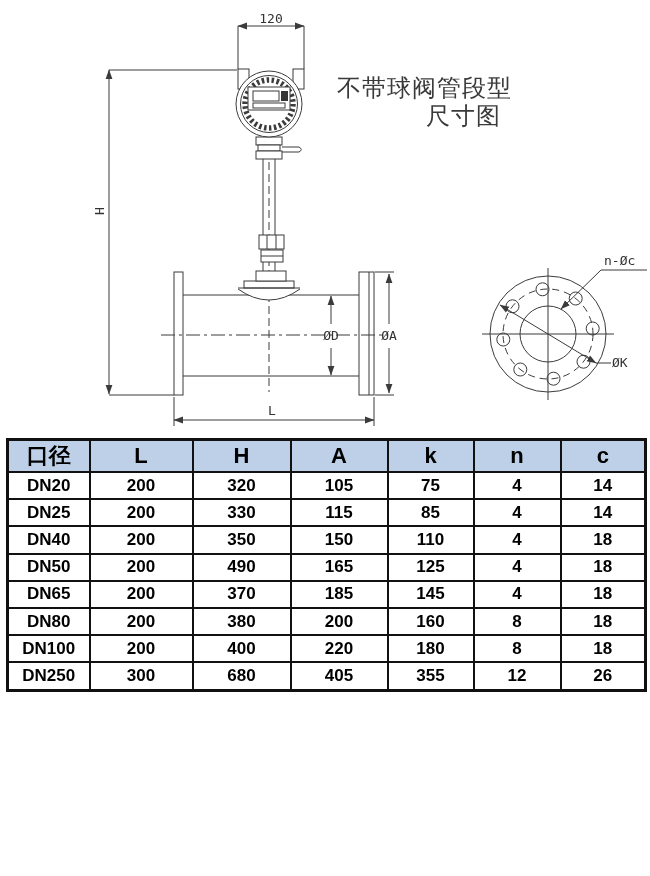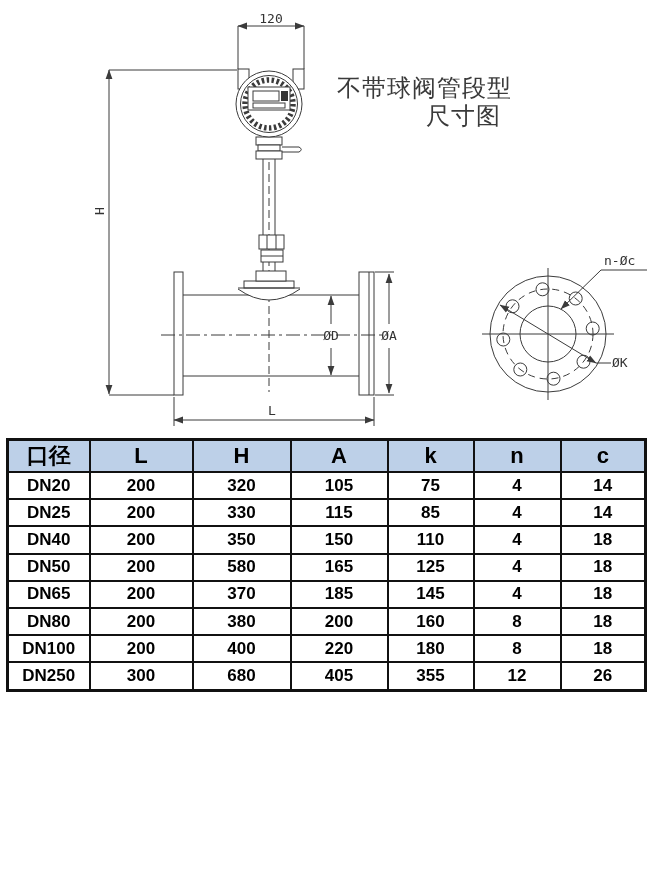--- a/index.html
+++ b/index.html
@@ -180,21 +180,21 @@
           <td>200</td>
           <td>350</td>
           <td>150</td>
           <td>110</td>
           <td>4</td>
           <td>18</td>
         </tr>
         <tr>
           <td>DN50</td>
           <td>200</td>
-          <td>580</td>
+          <td>490</td>
           <td>165</td>
           <td>125</td>
           <td>4</td>
           <td>18</td>
         </tr>
         <tr>
           <td>DN65</td>
           <td>200</td>
           <td>370</td>
           <td>185</td>

